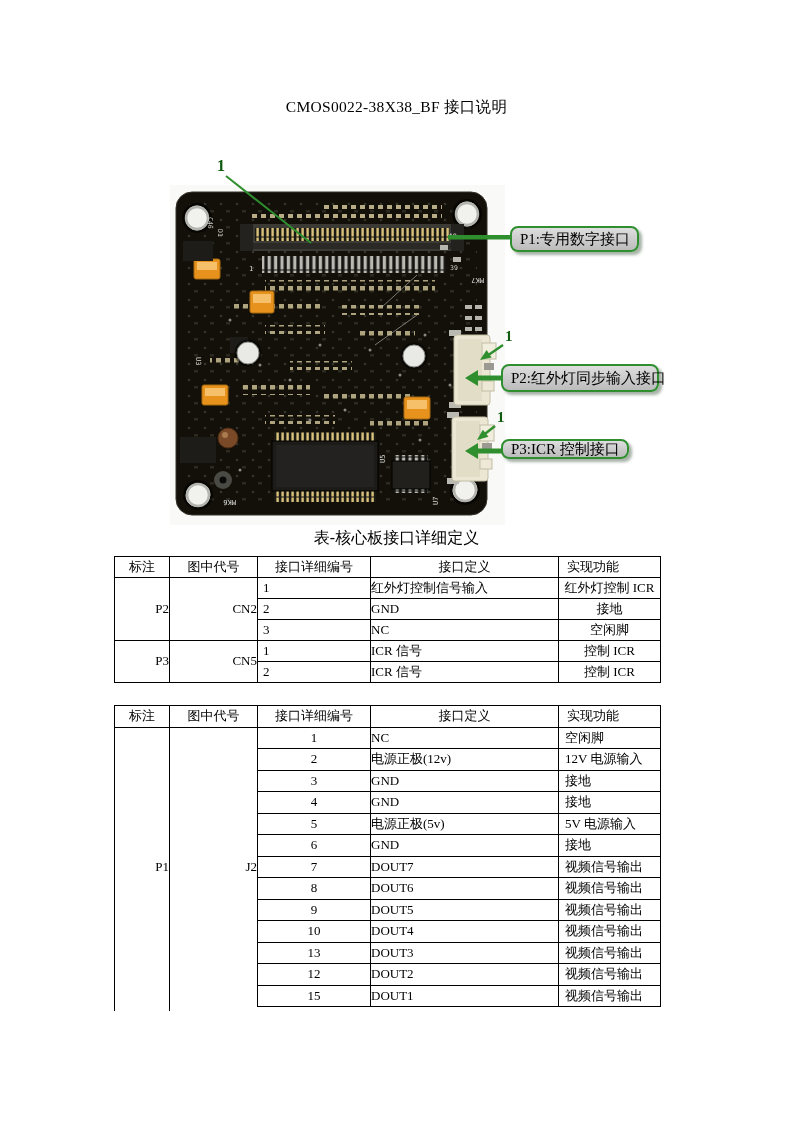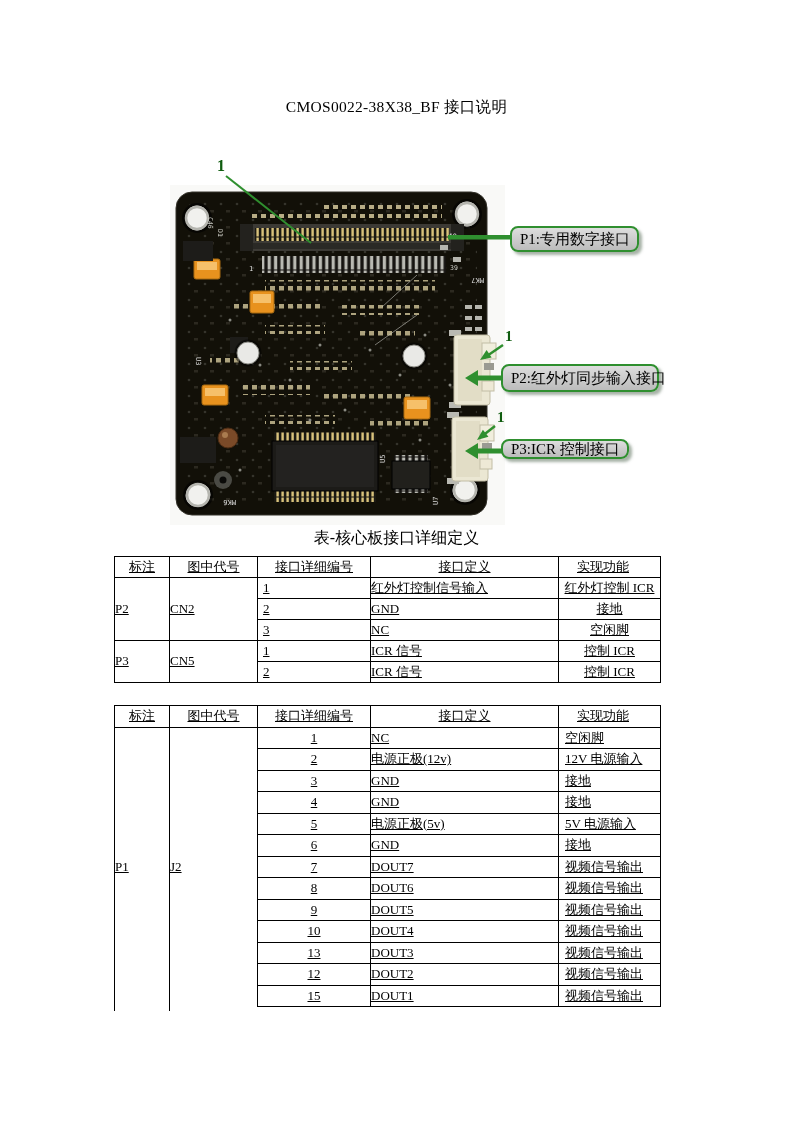--- a/index.html
+++ b/index.html
@@ -25,33 +25,33 @@
     background:linear-gradient(180deg,#dedede 0%,#c6c6c6 70%,#bcbcbc 100%);
     box-shadow:3px 3px 3px rgba(95,115,95,.55);
     font-size:15px;padding:0 8px;white-space:nowrap;
   }
   #co-p1{left:510px;top:226px;width:129px;height:26px;}
   #co-p2{left:501px;top:364px;width:158px;height:28px;}
   #co-p3{left:501px;top:439px;width:128px;height:20px;}
   .tbl-caption{position:absolute;top:528px;left:0;width:100%;text-align:center;font-size:16px;}
   table.dtable{
     position:absolute;left:114px;border-collapse:collapse;table-layout:fixed;
-    font-family:"Liberation Serif","DejaVu Serif",serif;font-size:13px;color:#000;text-decoration:underline;
+    font-family:"Liberation Serif","DejaVu Serif",serif;font-size:13px;color:#000;
   }
   .t1{top:556px;}
   .t2{top:705px;}
   .dtable th,.dtable td{
     border:1px solid #000;padding:0;font-weight:normal;
     overflow:hidden;white-space:pre;line-height:1.1;
   }
   .t1 th,.t1 td{height:20px;}
   .t2 th,.t2 td{height:20.5px;}
   .dtable th{text-align:center;}
-  .dtable th.c5{text-align:left;padding-left:18px;}
-  .dtable td.c1,.dtable td.c2{text-align:left;}
+  .dtable th.c5{text-align:left;padding-left:8px;}
+  .dtable td.c1,.dtable td.c2{text-align:right;}
   .t1 td.c3{text-align:left;padding-left:5px;}
   .t2 td.c3{text-align:center;}
   .dtable td.c4{}
   .t1 td.c5{text-align:center;}
   .t2 td.c5{text-align:left;padding-left:6px;}
   td.no-bottom{border-bottom:none;}
   .vext{position:absolute;width:1px;height:5px;background:#000;}
   #vext1{left:114px;top:1006px;}
   #vext2{left:169px;top:1006px;}
 </style>

